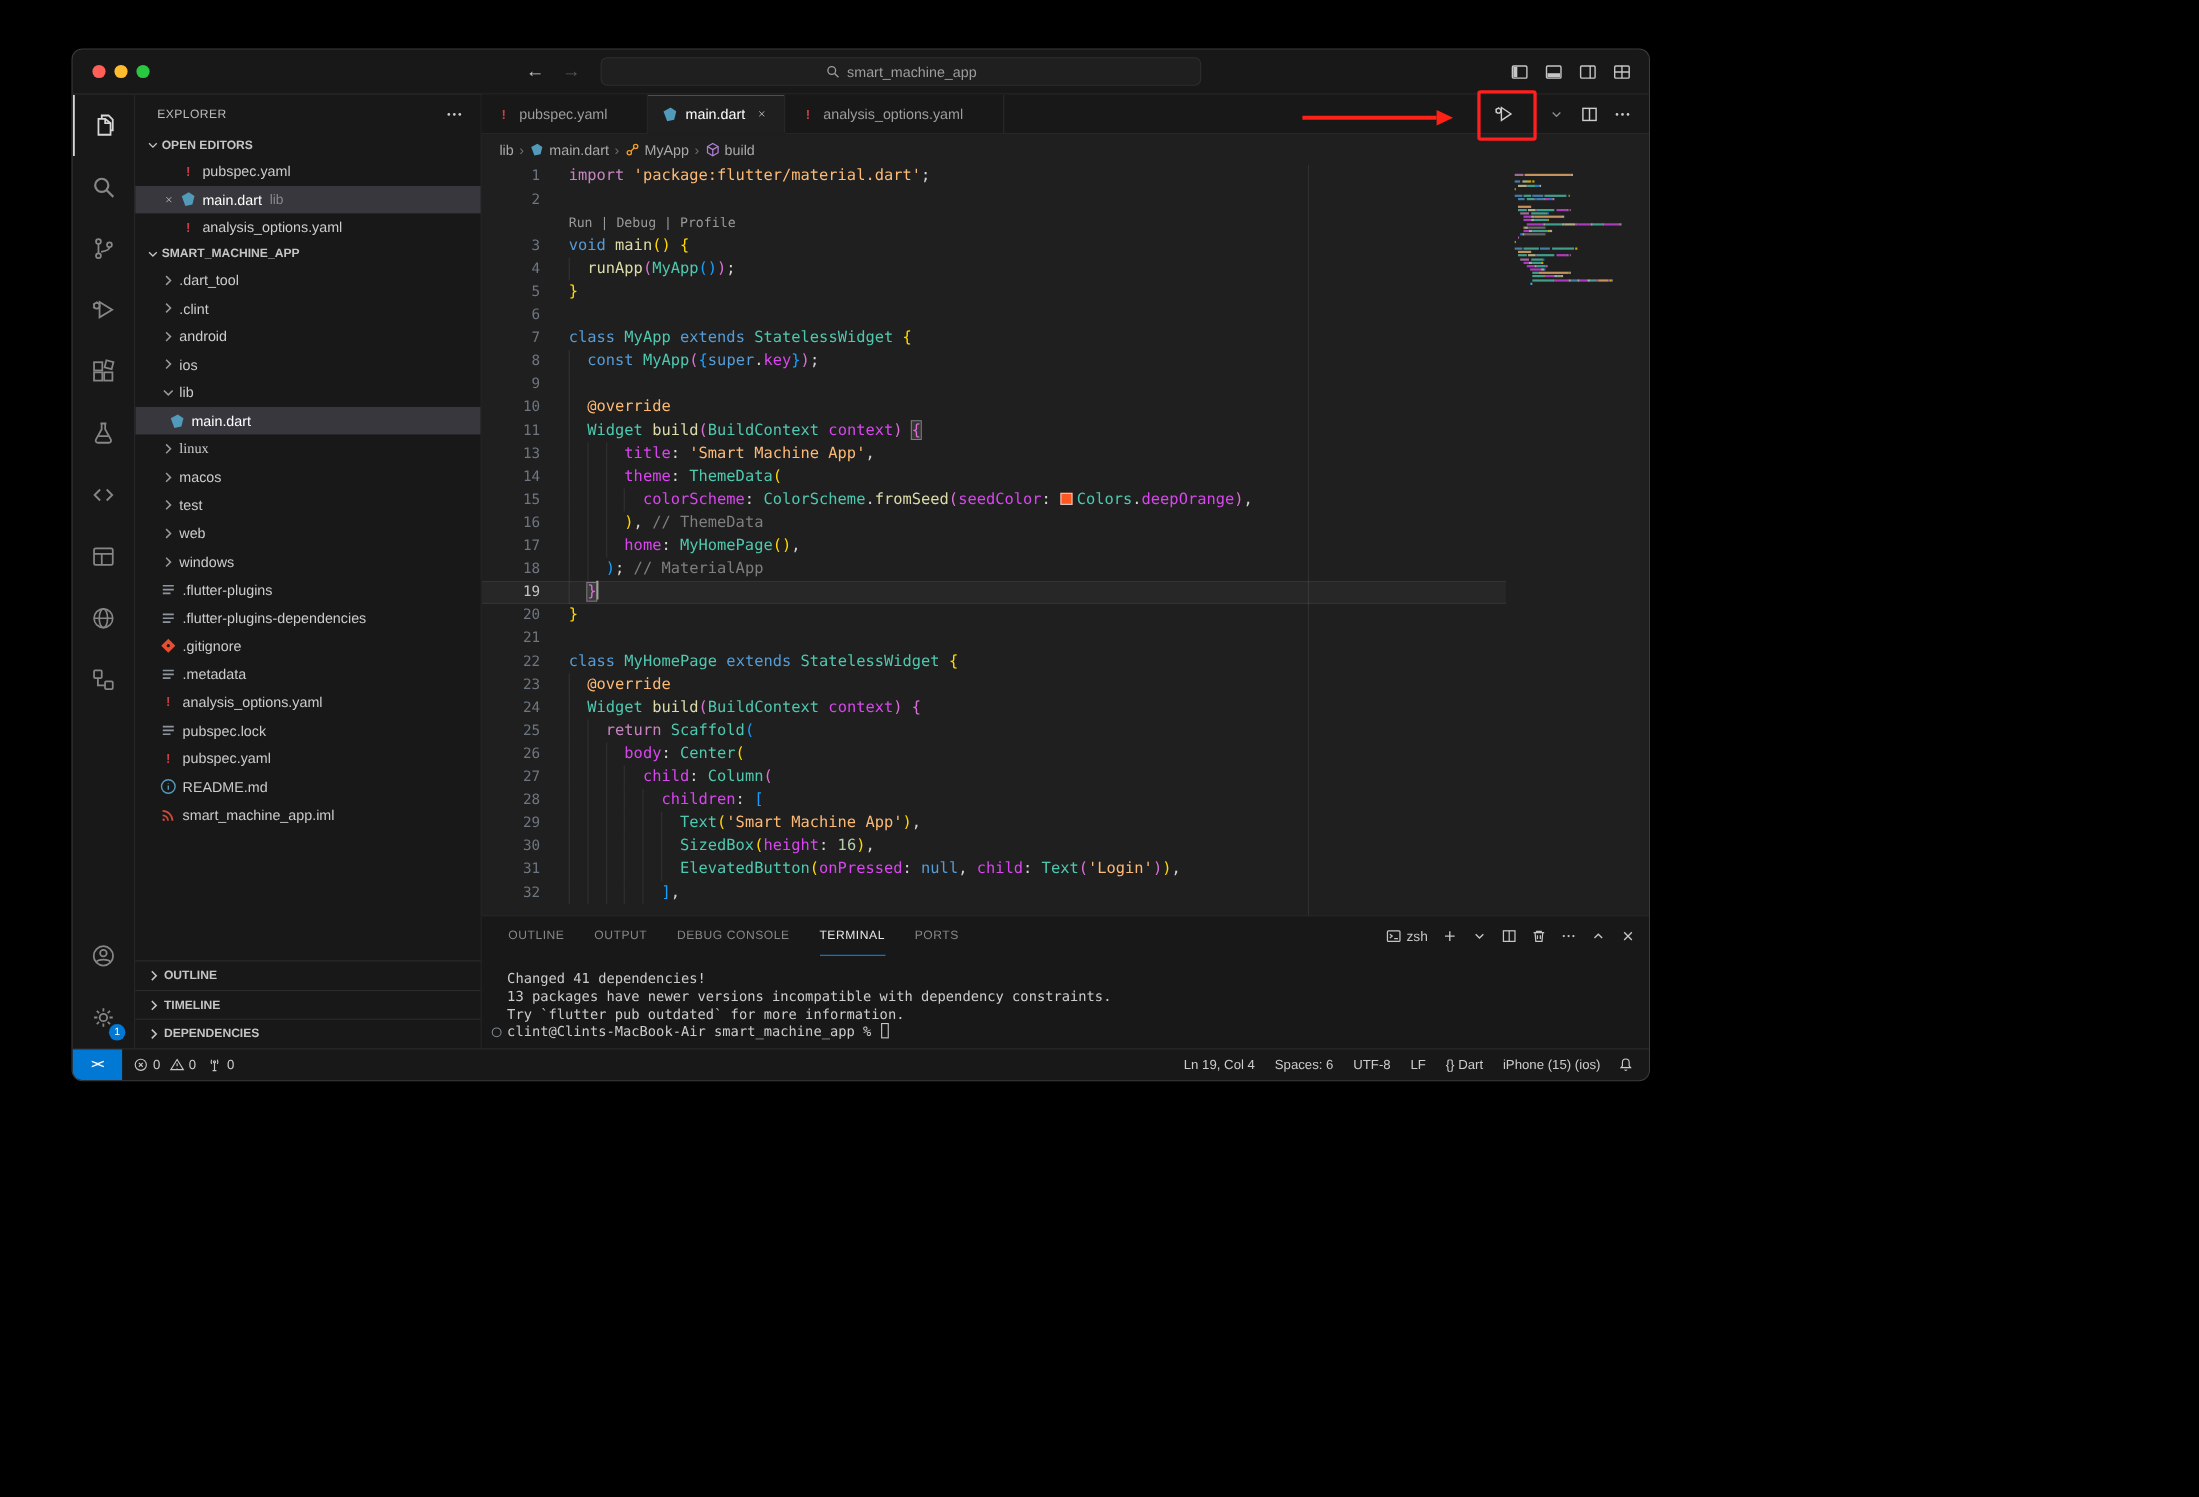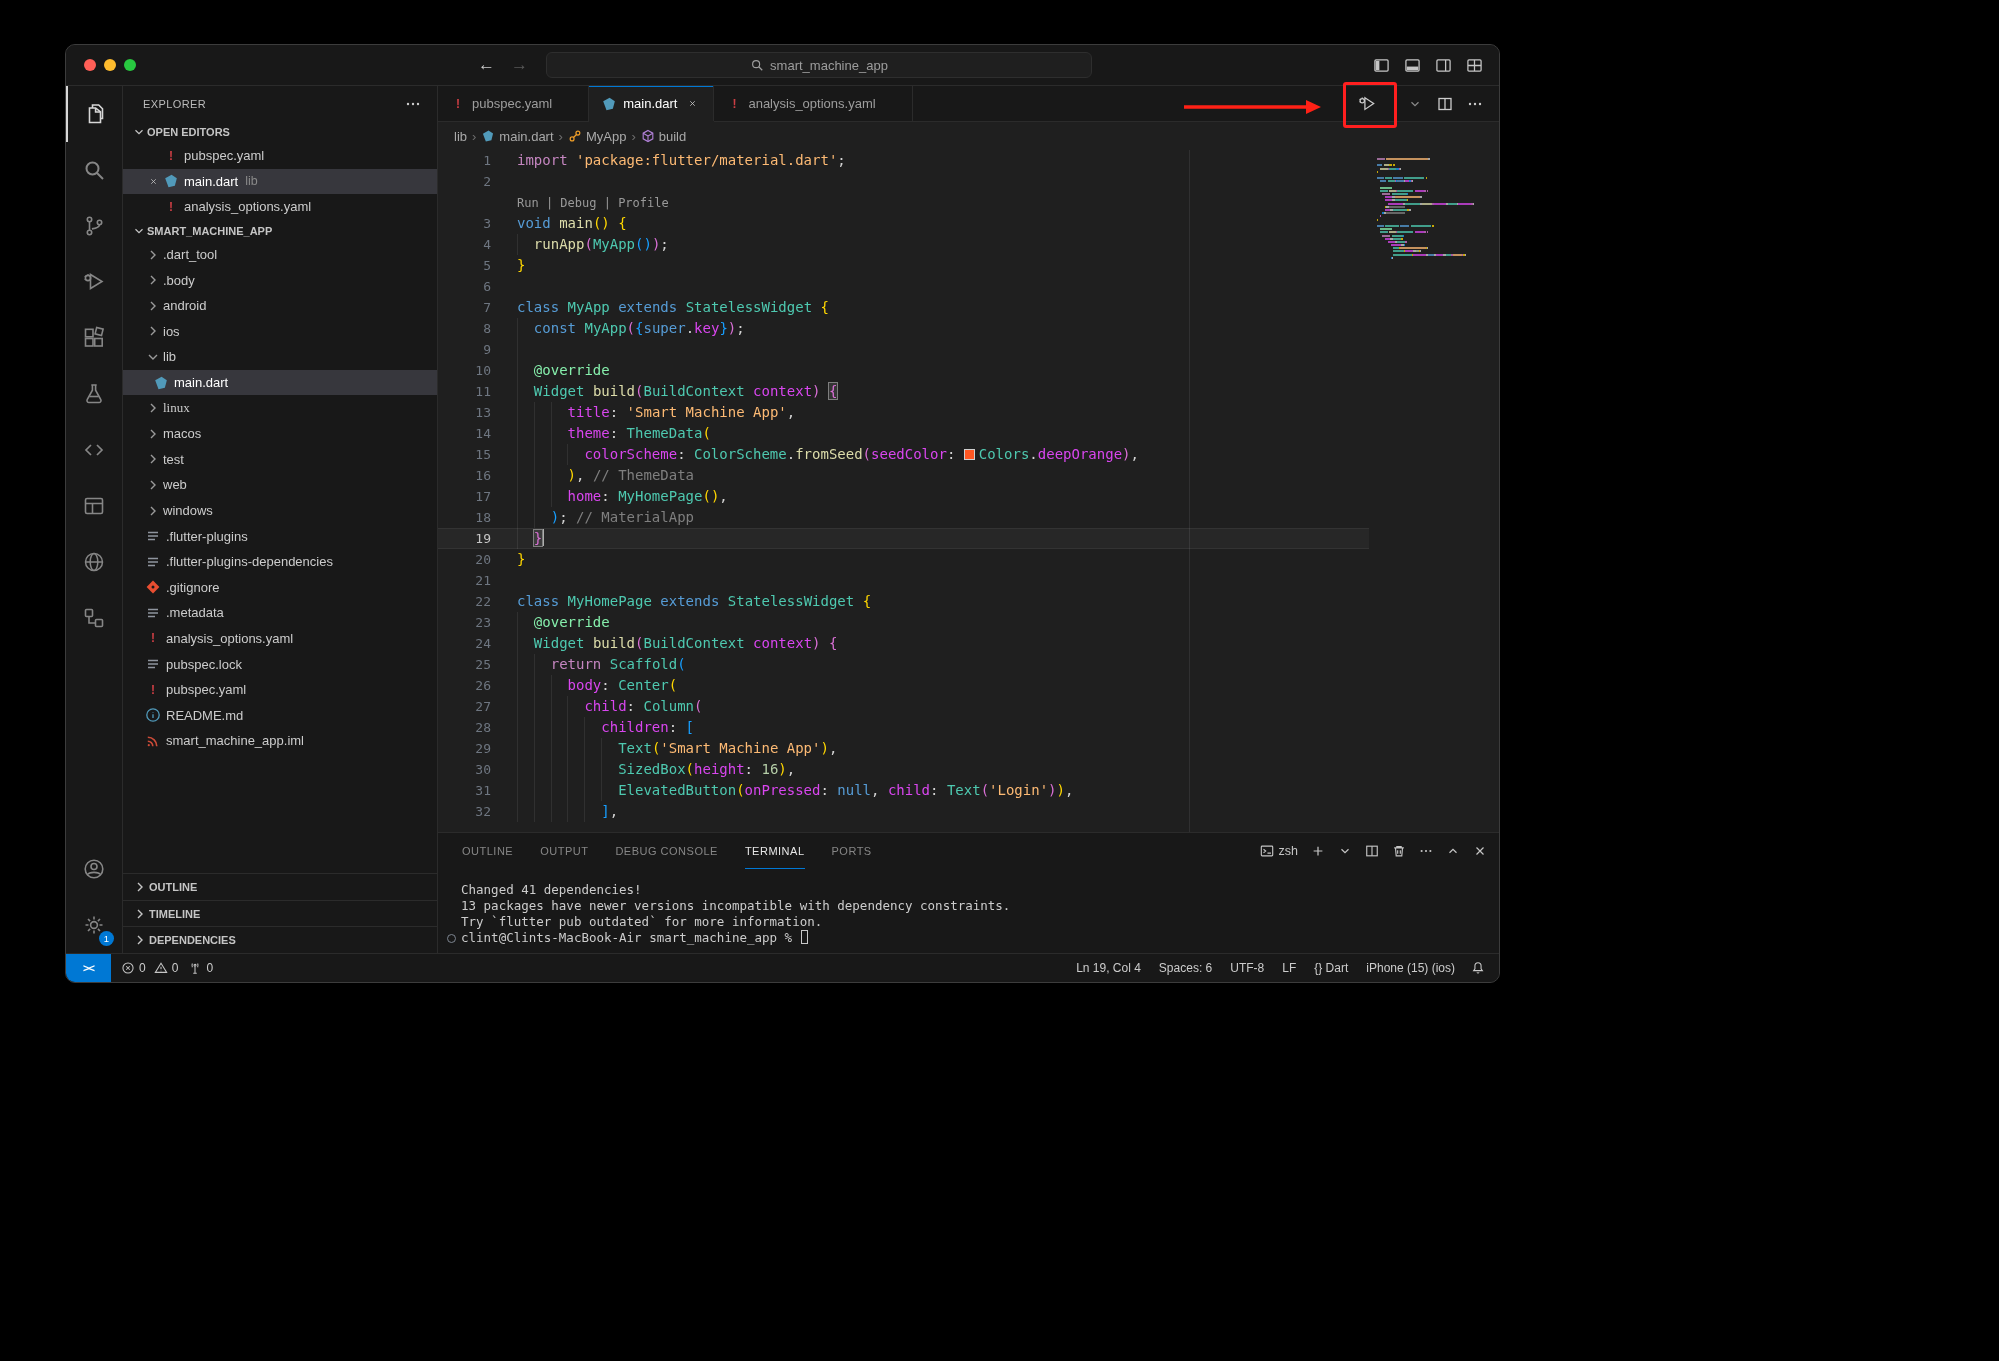--- a/index.html
+++ b/index.html
@@ -68,21 +68,21 @@
   .ruler{position:absolute;top:0;bottom:0;left:751px;width:1px;background:#303031;}
   .cl{display:flex;height:21px;line-height:21px;white-space:pre;position:relative;}
   .cl-active{background:rgba(255,255,255,.04);box-shadow:inset 0 1px 0 rgba(255,255,255,.06),inset 0 -1px 0 rgba(255,255,255,.06);}
   .ln{width:79px;flex:none;text-align:right;padding-right:26px;box-sizing:border-box;color:#6e7681;font-size:13px;}
   .ln-active{color:#c6c6c6;}
   .lc{position:relative;flex:1;}
   .guide{position:absolute;top:0;bottom:0;width:1px;background:rgba(255,255,255,.08);}
   .lens{color:#999999;font-size:12px;cursor:pointer;}
   .tk-kw{color:#c586c0}.tk-kb{color:#569cd6}.tk-ty{color:#4ec9b0}.tk-fn{color:#dcdcaa}
   .tk-pr{color:#d946ef}.tk-st{color:#fdba74}.tk-nu{color:#b5cea8}.tk-df{color:#d4d4d4}
-  .tk-cm{color:#7f7f7f}.tk-an{color:#86efac}
+  .tk-cm{color:#7f7f7f}.tk-an{color:#fdba74}
   .tk-b1{color:#ffd700}.tk-b2{color:#da70d6}.tk-b3{color:#179fff}
   .tk-match{outline:1px solid #7e7e7e;background:rgba(110,110,110,.28);}
   .tk-sw{display:inline-block;width:11px;height:11px;background:#ff5722;border:1px solid #cfcfcf;margin-right:4px;vertical-align:-1px;box-sizing:border-box;}
   .tk-cur{display:inline-block;width:1.5px;height:17px;background:#aeafad;vertical-align:-3px;}
   .minimap{width:130px;flex:none;padding:8px 16px 0 8px;overflow:hidden;box-sizing:border-box;}
   .mm-line{height:2px;margin-bottom:1.2px;white-space:nowrap;font-size:0;}
   .mm-line span{display:inline-block;height:2px;background:currentColor;opacity:.75;vertical-align:top;}
   .mm-sp{background:transparent !important;}
   
   .panel{height:120px;border-top:1px solid #2b2b2b;background:#181818;flex:none;display:flex;flex-direction:column;}
@@ -339,21 +339,21 @@
               </svg>
             </span>
             <span class="lbl">.dart_tool</span>
           </div>
           <div class="row tree-row" style="padding-left: 22px;">
             <span class="icon dim">
               <svg viewBox="0 0 16 16" fill="none" stroke="currentColor" stroke-width="1.4">
                 <path d="M6 4l4 4-4 4"></path>
               </svg>
             </span>
-            <span class="lbl">.body</span>
+            <span class="lbl">.clint</span>
           </div>
           <div class="row tree-row" style="padding-left: 22px;">
             <span class="icon dim">
               <svg viewBox="0 0 16 16" fill="none" stroke="currentColor" stroke-width="1.4">
                 <path d="M6 4l4 4-4 4"></path>
               </svg>
             </span>
             <span class="lbl">android</span>
           </div>
           <div class="row tree-row" style="padding-left: 22px;">

